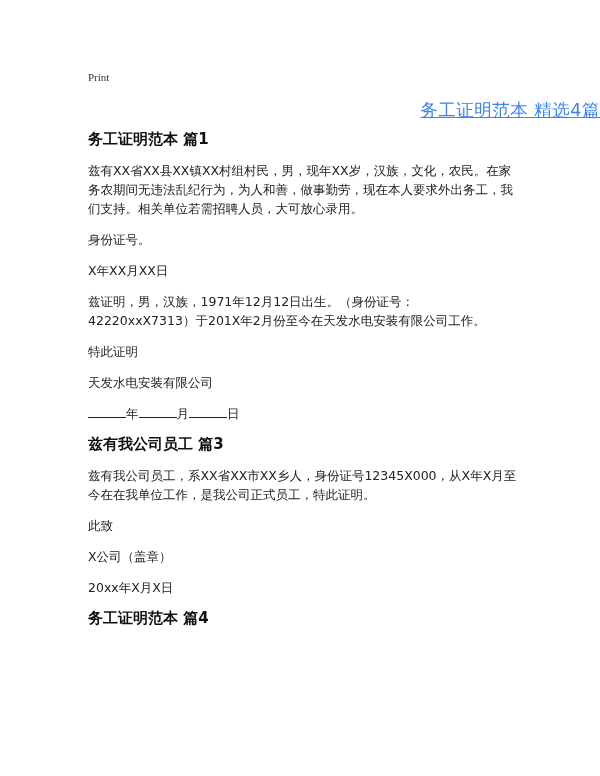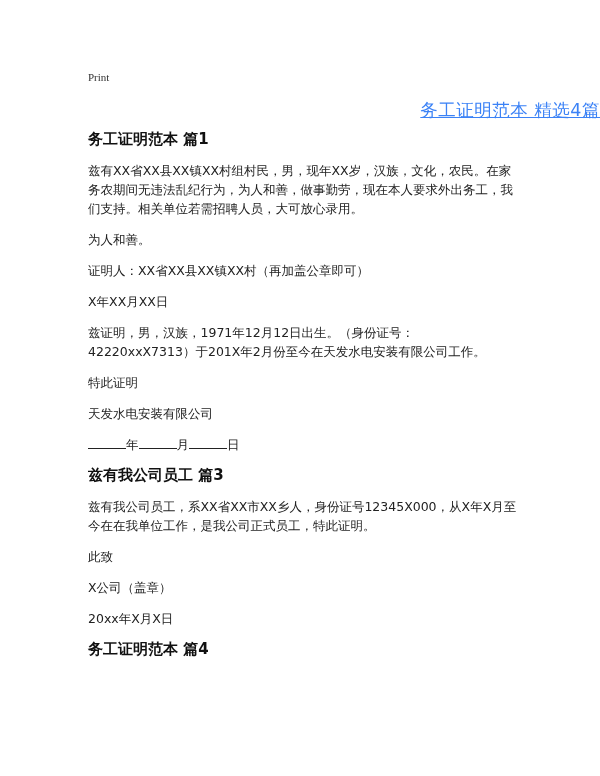--- a/index.html
+++ b/index.html
@@ -72,22 +72,21 @@
 <body>
 
 <div class="page">
   <div class="print-label">Print</div>
   <div class="doc-title">务工证明范本 精选4篇</div>
 
   <div class="content">
 
     <div class="h">务工证明范本 篇1</div>
     <div class="p">兹有XX省XX县XX镇XX村组村民，男，现年XX岁，汉族，文化，农民。在家务农期间无违法乱纪行为，为人和善，做事勤劳，现在本人要求外出务工，我们支持。相关单位若需招聘人员，大可放心录用。</div>
-    <div class="p">为人和善。</div>
-    <div class="p">证明人：XX省XX县XX镇XX村（再加盖公章即可）</div>
+    <div class="p">身份证号。</div>
     <div class="p">X年XX月XX日</div>
 
     <div class="p">兹证明，男，汉族，1971年12月12日出生。（身份证号：42220xxX7313）于201X年2月份至今在天发水电安装有限公司工作。</div>
     <div class="p">特此证明</div>
     <div class="p">天发水电安装有限公司</div>
     <div class="p">
       <span class="blank"></span><span>年</span><span class="blank"></span><span>月</span><span class="blank"></span><span>日</span>
     </div>
 
     <div class="h">兹有我公司员工 篇3</div>

